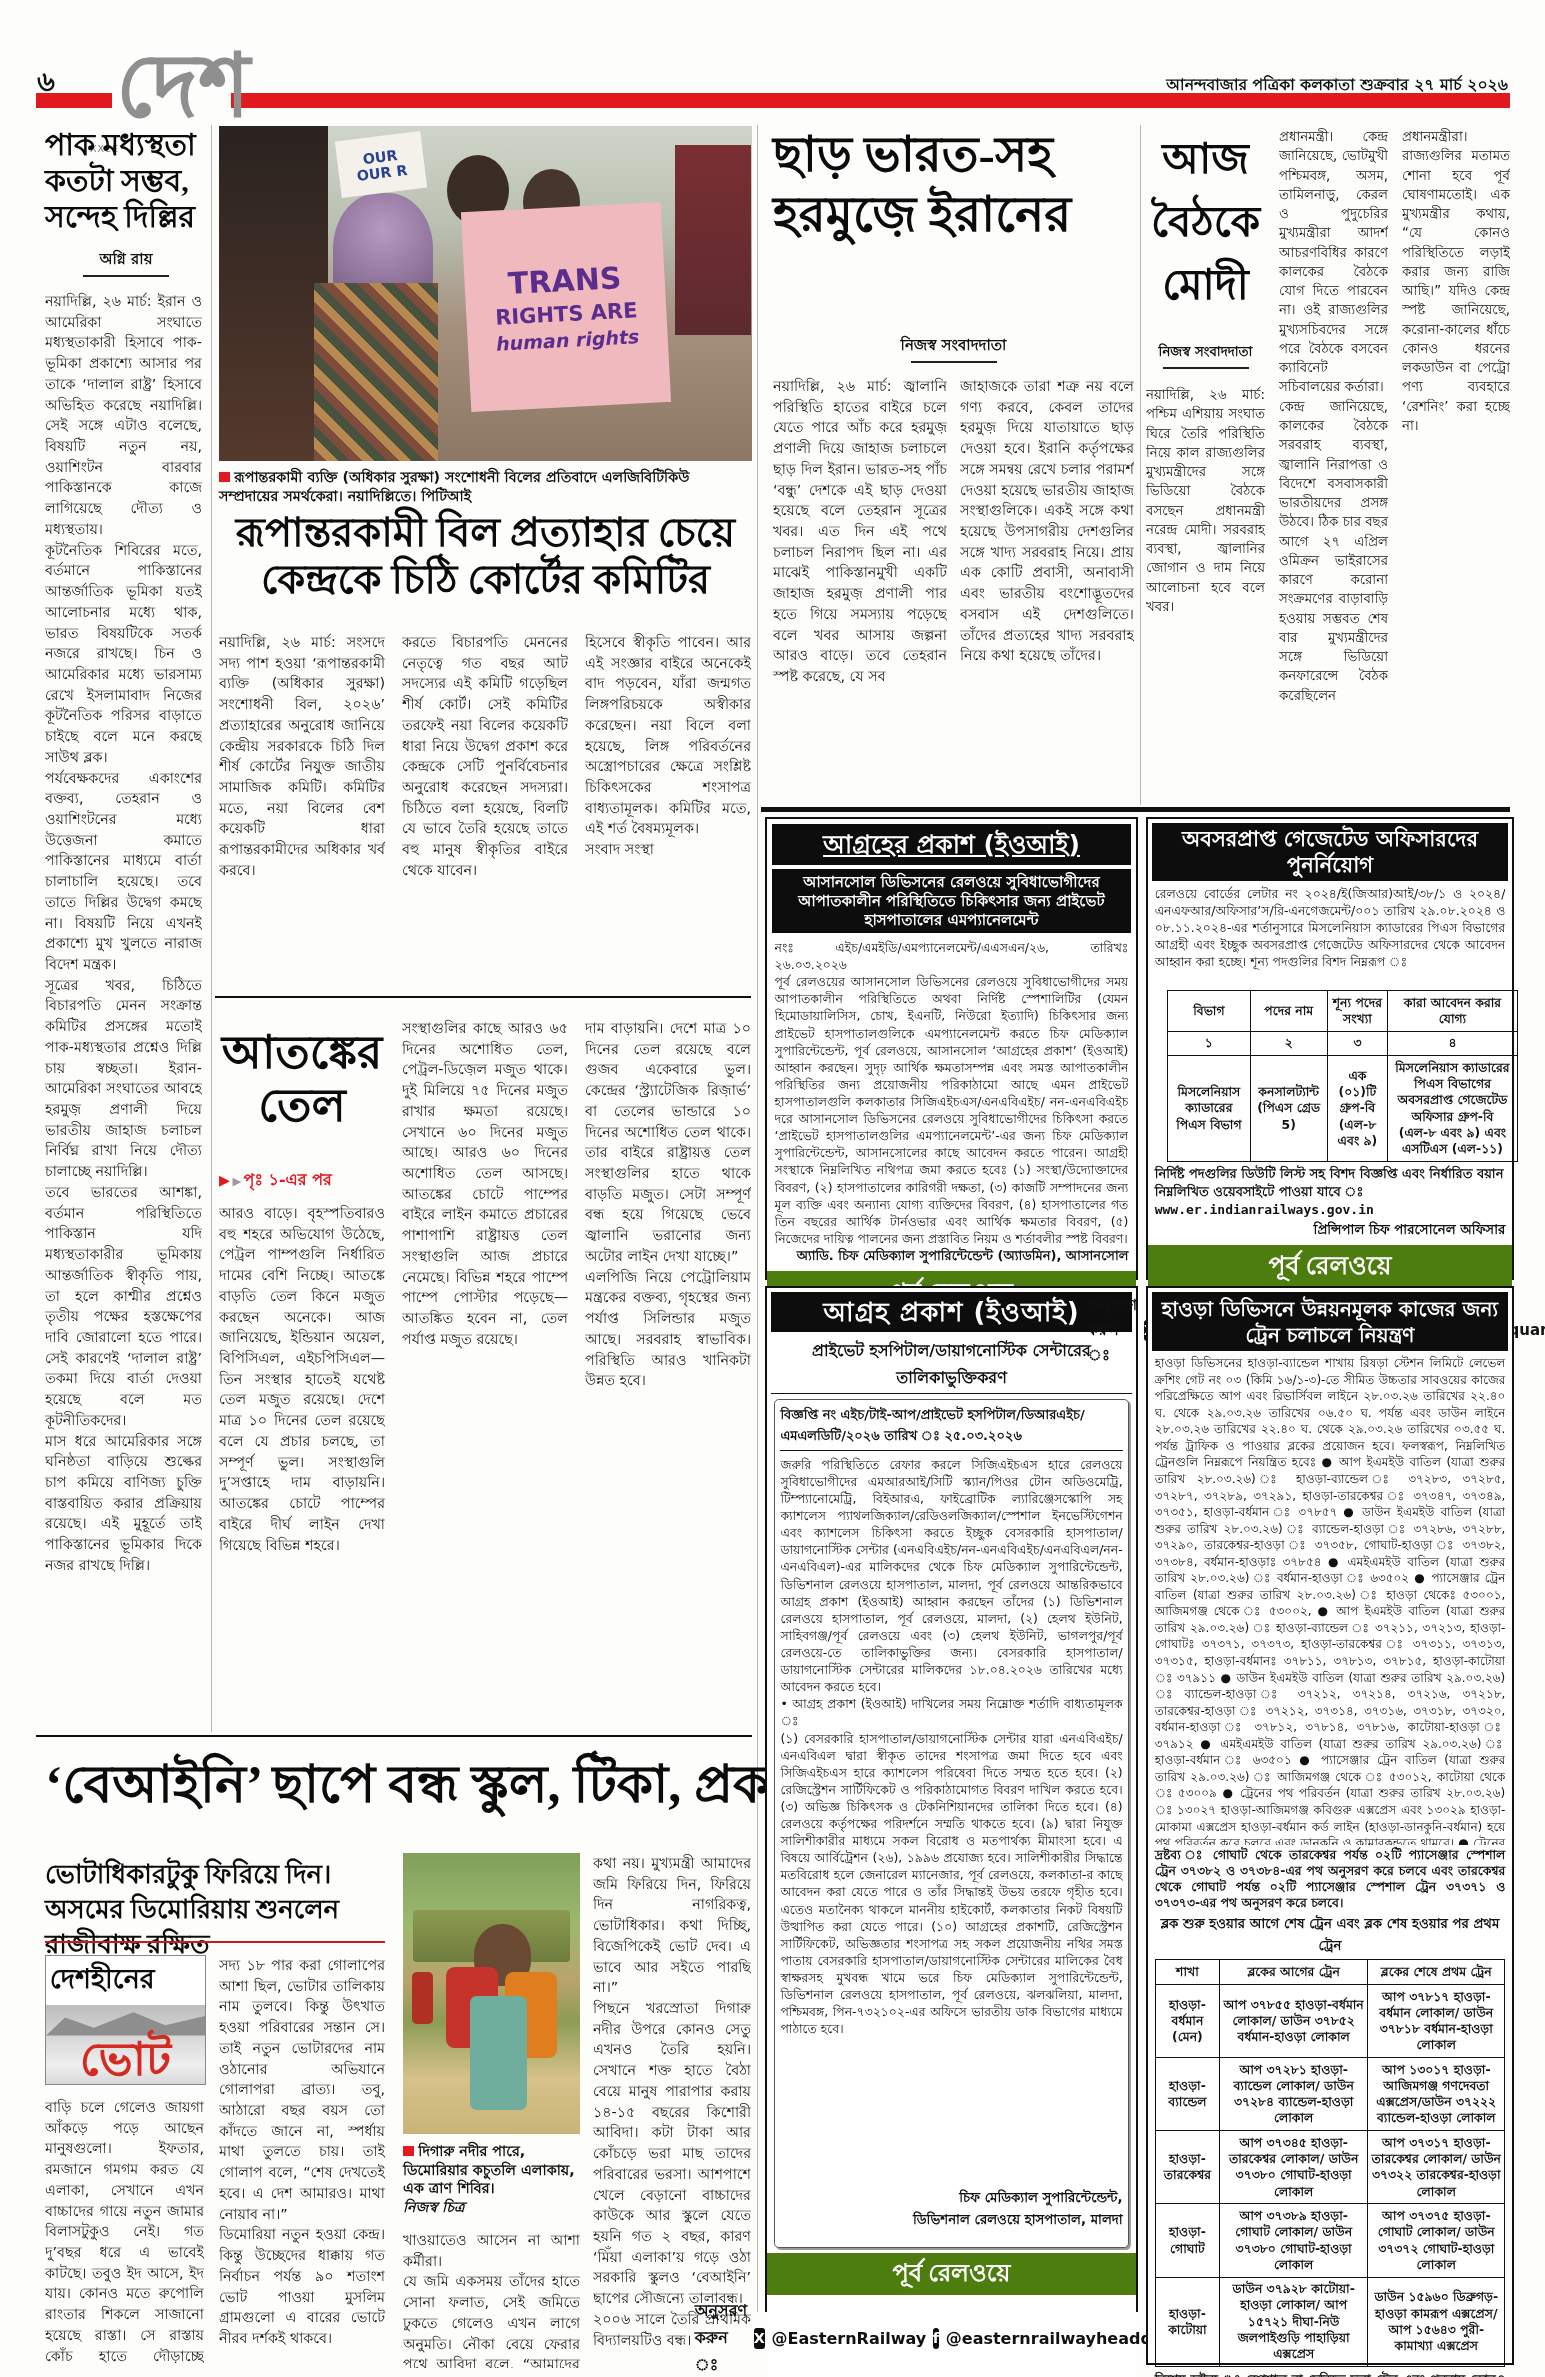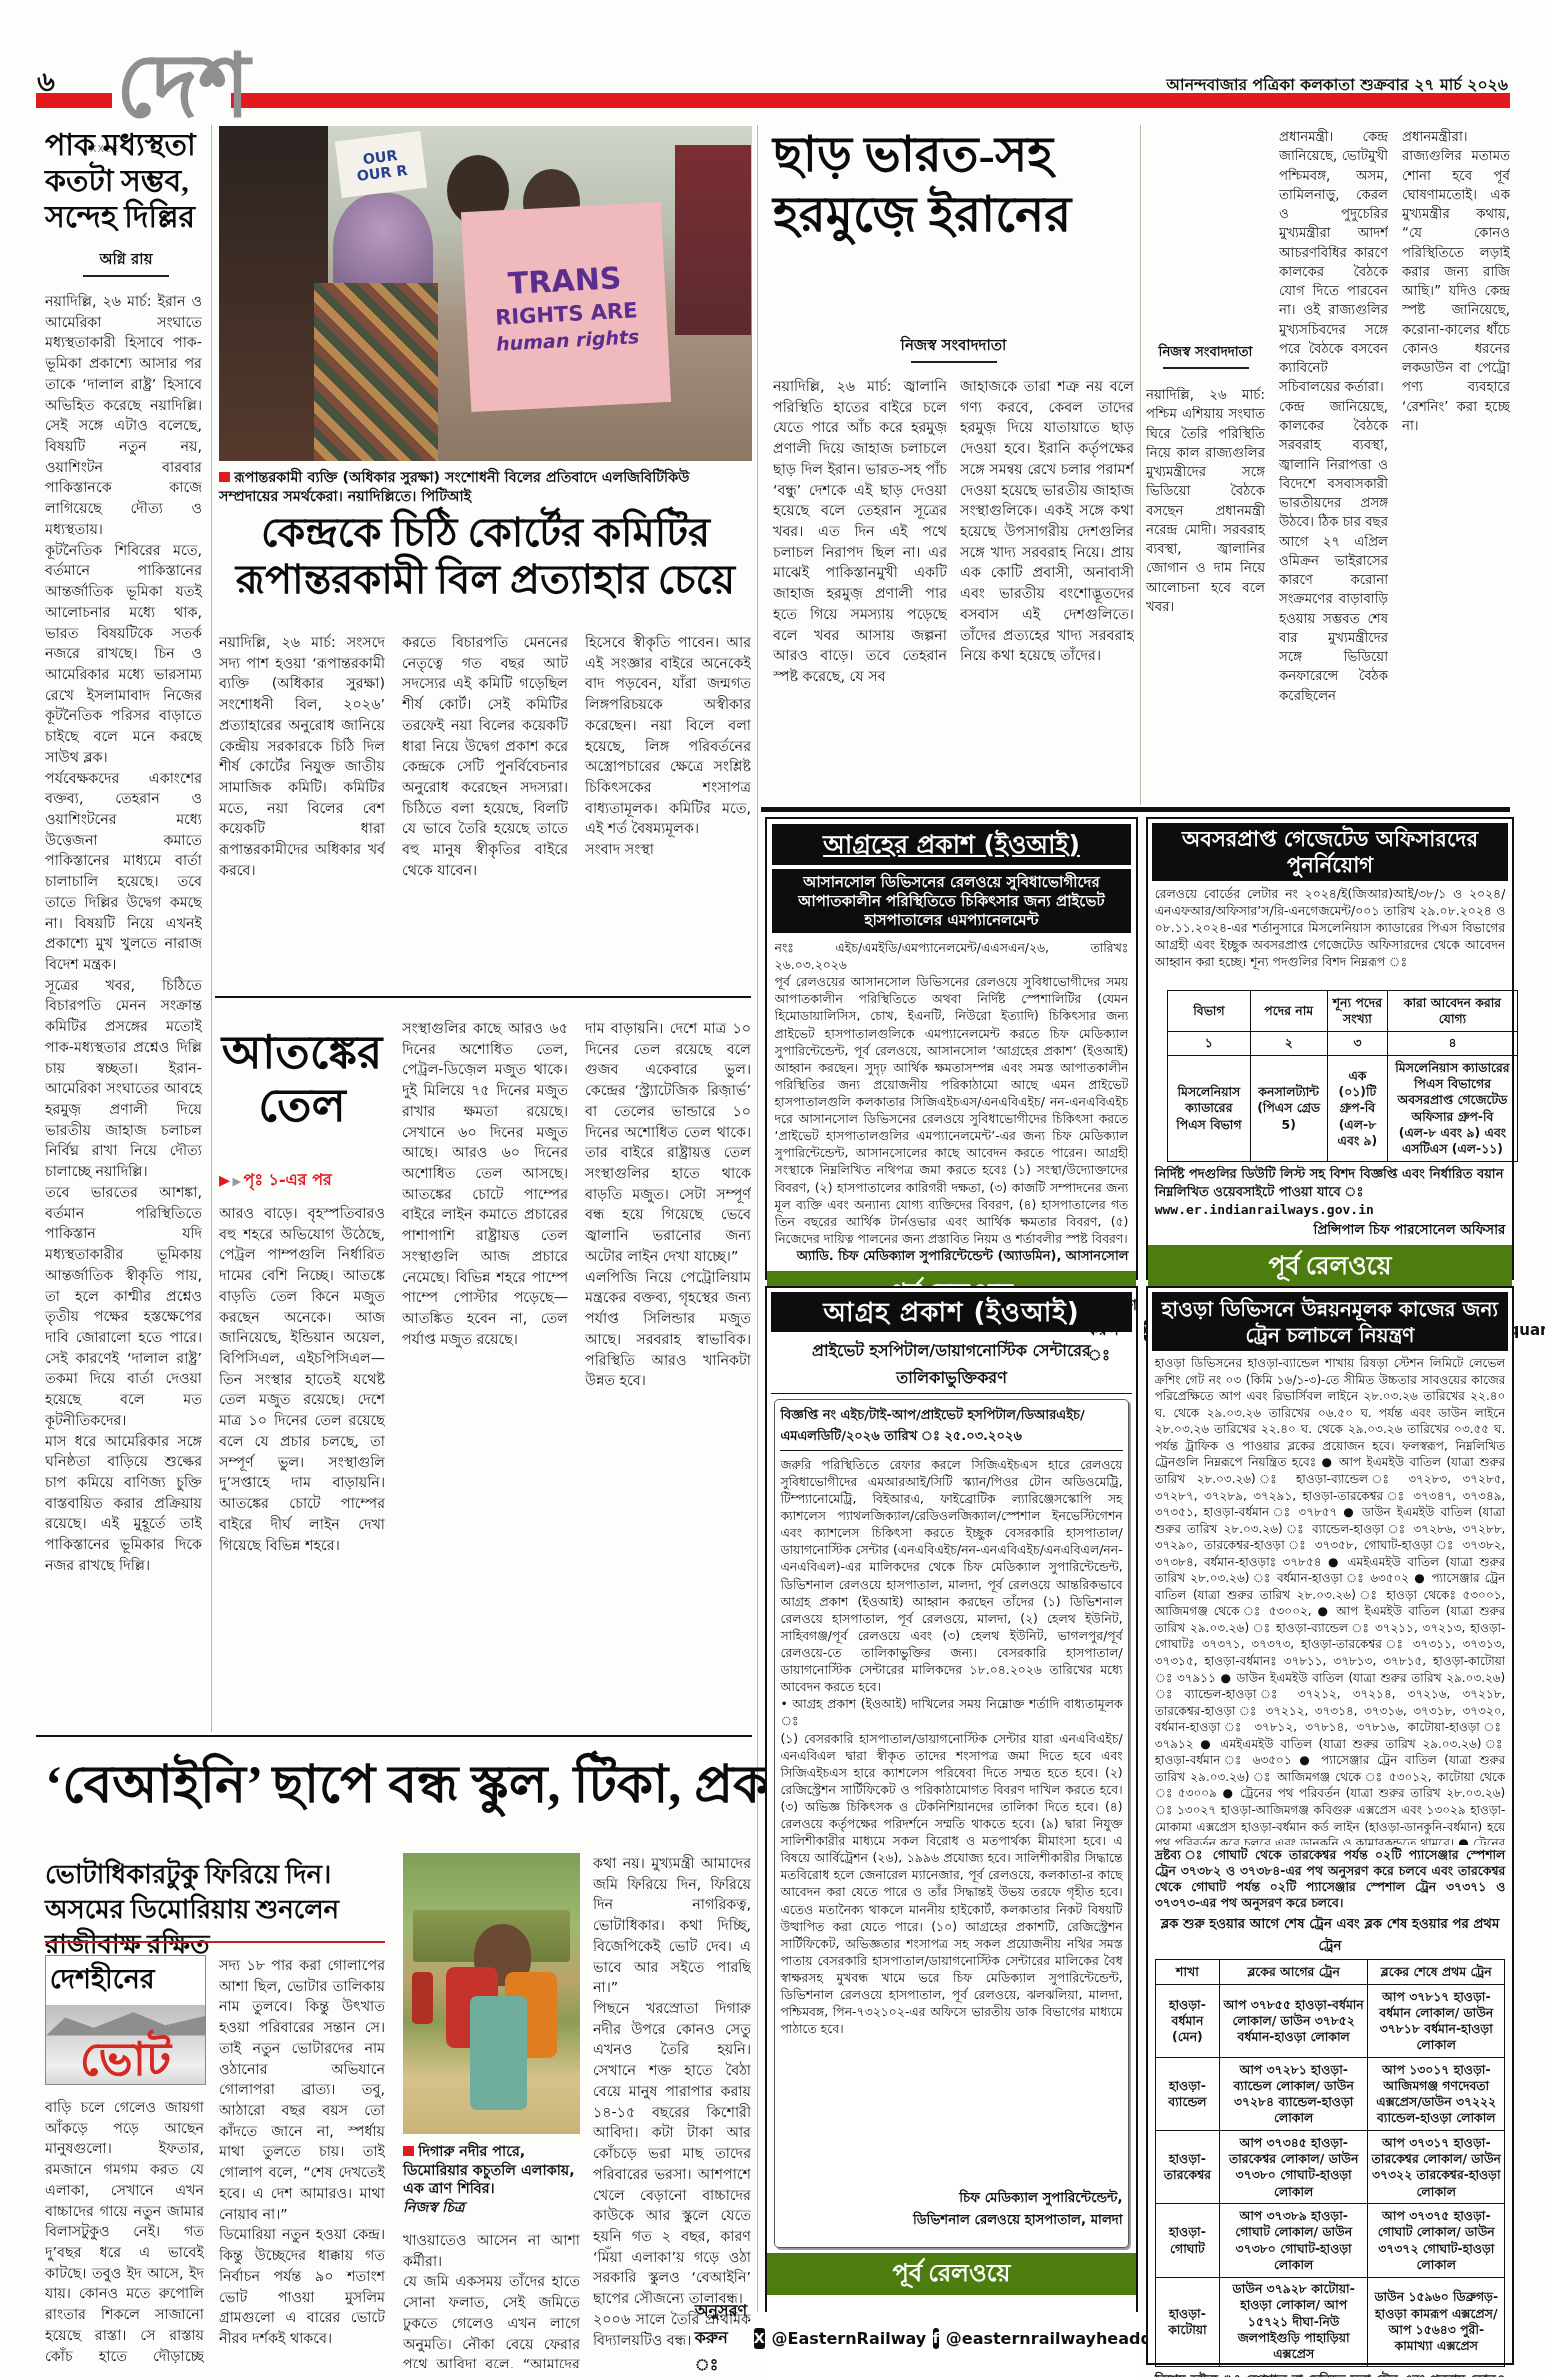--- a/index.html
+++ b/index.html
@@ -79,22 +79,22 @@
       <span style="font-size:30px;">TRANS</span>
       <span style="font-size:21px;">RIGHTS ARE</span>
       <span style="font-size:19px;font-style:italic;">human rights</span>
     </div>
   </div>
   <div class="abs caption" style="left:219px;top:468px;width:533px;">
     <span class="redsq"></span><span>রূপান্তরকামী ব্যক্তি (অধিকার সুরক্ষা) সংশোধনী বিলের প্রতিবাদে এলজিবিটিকিউ সম্প্রদায়ের সমর্থকেরা। নয়াদিল্লিতে। পিটিআই</span>
   </div>
 
   <div class="abs hl" style="left:219px;top:509px;width:533px;font-size:40px;line-height:1.18;text-align:center;">
+    <div>রূপান্তরকামী বিল প্রত্যাহার চেয়ে</div>
     <div>কেন্দ্রকে চিঠি কোর্টের কমিটির</div>
-    <div>রূপান্তরকামী বিল প্রত্যাহার চেয়ে</div>
   </div>
   <div class="abs body-col" style="left:219px;top:632px;width:166px;height:352px;">নয়াদিল্লি, ২৬ মার্চ: সংসদে সদ্য পাশ হওয়া ‘রূপান্তরকামী ব্যক্তি (অধিকার সুরক্ষা) সংশোধনী বিল, ২০২৬’ প্রত্যাহারের অনুরোধ জানিয়ে কেন্দ্রীয় সরকারকে চিঠি দিল শীর্ষ কোর্টের নিযুক্ত জাতীয় সামাজিক কমিটি। কমিটির মতে, নয়া বিলের বেশ কয়েকটি ধারা রূপান্তরকামীদের অধিকার খর্ব করবে।</div>
   <div class="abs body-col" style="left:402px;top:632px;width:166px;height:352px;">করতে বিচারপতি মেননের নেতৃত্বে গত বছর আট সদস্যের এই কমিটি গড়েছিল শীর্ষ কোর্ট। সেই কমিটির তরফেই নয়া বিলের কয়েকটি ধারা নিয়ে উদ্বেগ প্রকাশ করে কেন্দ্রকে সেটি পুনর্বিবেচনার অনুরোধ করেছেন সদস্যরা। চিঠিতে বলা হয়েছে, বিলটি যে ভাবে তৈরি হয়েছে তাতে বহু মানুষ স্বীকৃতির বাইরে থেকে যাবেন।</div>
   <div class="abs body-col" style="left:585px;top:632px;width:166px;height:352px;">হিসেবে স্বীকৃতি পাবেন। আর এই সংজ্ঞার বাইরে অনেকেই বাদ পড়বেন, যাঁরা জন্মগত লিঙ্গপরিচয়কে অস্বীকার করেছেন। নয়া বিলে বলা হয়েছে, লিঙ্গ পরিবর্তনের অস্ত্রোপচারের ক্ষেত্রে সংশ্লিষ্ট চিকিৎসকের শংসাপত্র বাধ্যতামূলক। কমিটির মতে, এই শর্ত বৈষম্যমূলক।
 সংবাদ সংস্থা</div>
 
   <div class="hrule" style="left:215px;top:996px;width:536px;"></div>
 
   <div class="abs hl" style="left:219px;top:1027px;width:166px;text-align:center;font-size:46px;line-height:1.15;">
     <div>আতঙ্কের</div>
@@ -153,20 +153,25 @@
     <div>ছাড় ভারত-সহ</div>
     <div>হরমুজ়ে ইরানের</div>
   </div>
   <div class="abs byline" style="left:773px;top:333px;width:361px;font-size:15px;">
     <span>নিজস্ব সংবাদদাতা</span>
     <div class="byline-rule"></div>
   </div>
   <div class="abs body-col" style="left:773px;top:376px;width:174px;height:423px;">নয়াদিল্লি, ২৬ মার্চ: জ্বালানি পরিস্থিতি হাতের বাইরে চলে যেতে পারে আঁচ করে হরমুজ় প্রণালী দিয়ে জাহাজ চলাচলে ছাড় দিল ইরান। ভারত-সহ পাঁচ ‘বন্ধু’ দেশকে এই ছাড় দেওয়া হয়েছে বলে তেহরান সূত্রের খবর। এত দিন এই পথে চলাচল নিরাপদ ছিল না। এর মাঝেই পাকিস্তানমুখী একটি জাহাজ হরমুজ় প্রণালী পার হতে গিয়ে সমস্যায় পড়েছে বলে খবর আসায় জল্পনা আরও বাড়ে। তবে তেহরান স্পষ্ট করেছে, যে সব</div>
   <div class="abs body-col" style="left:960px;top:376px;width:174px;height:423px;">জাহাজকে তারা শত্রু নয় বলে গণ্য করবে, কেবল তাদের হরমুজ় দিয়ে যাতায়াতে ছাড় দেওয়া হবে। ইরানি কর্তৃপক্ষের সঙ্গে সমন্বয় রেখে চলার পরামর্শ দেওয়া হয়েছে ভারতীয় জাহাজ সংস্থাগুলিকে। একই সঙ্গে কথা হয়েছে উপসাগরীয় দেশগুলির সঙ্গে খাদ্য সরবরাহ নিয়ে। প্রায় এক কোটি প্রবাসী, অনাবাসী এবং ভারতীয় বংশোদ্ভূতদের বসবাস এই দেশগুলিতে। তাঁদের প্রত্যহের খাদ্য সরবরাহ নিয়ে কথা হয়েছে তাঁদের।</div>
 
+  <div class="abs hl" style="left:1151px;top:128px;width:109px;text-align:center;font-size:42px;line-height:1.5;">
+    <div>আজ</div>
+    <div>বৈঠকে</div>
+    <div>মোদী</div>
+  </div>
   <div class="abs byline" style="left:1146px;top:342px;width:119px;font-size:13.3px;">
     <span>নিজস্ব সংবাদদাতা</span>
     <div class="byline-rule"></div>
   </div>
   <div class="abs body-col" style="left:1146px;top:385px;width:119px;height:414px;font-size:13.3px;">নয়াদিল্লি, ২৬ মার্চ: পশ্চিম এশিয়ায় সংঘাত ঘিরে তৈরি পরিস্থিতি নিয়ে কাল রাজ্যগুলির মুখ্যমন্ত্রীদের সঙ্গে ভিডিয়ো বৈঠকে বসছেন প্রধানমন্ত্রী নরেন্দ্র মোদী। সরবরাহ ব্যবস্থা, জ্বালানির জোগান ও দাম নিয়ে আলোচনা হবে বলে খবর।</div>
   <div class="abs body-col" style="left:1279px;top:127px;width:109px;height:671px;font-size:13.3px;">প্রধানমন্ত্রী। কেন্দ্র জানিয়েছে, ভোটমুখী পশ্চিমবঙ্গ, অসম, তামিলনাড়ু, কেরল ও পুদুচেরির মুখ্যমন্ত্রীরা আদর্শ আচরণবিধির কারণে কালকের বৈঠকে যোগ দিতে পারবেন না। ওই রাজ্যগুলির মুখ্যসচিবদের সঙ্গে পরে বৈঠকে বসবেন ক্যাবিনেট সচিবালয়ের কর্তারা।
 কেন্দ্র জানিয়েছে, কালকের বৈঠকে সরবরাহ ব্যবস্থা, জ্বালানি নিরাপত্তা ও বিদেশে বসবাসকারী ভারতীয়দের প্রসঙ্গ উঠবে। ঠিক চার বছর আগে ২৭ এপ্রিল ওমিক্রন ভাইরাসের কারণে করোনা সংক্রমণের বাড়াবাড়ি হওয়ায় সম্ভবত শেষ বার মুখ্যমন্ত্রীদের সঙ্গে ভিডিয়ো কনফারেন্সে বৈঠক করেছিলেন</div>
   <div class="abs body-col" style="left:1402px;top:127px;width:108px;height:671px;font-size:13.3px;">প্রধানমন্ত্রীরা। রাজ্যগুলির মতামত শোনা হবে পূর্ব ঘোষণামতোই। এক মুখ্যমন্ত্রীর কথায়, “যে কোনও পরিস্থিতিতে লড়াই করার জন্য রাজি আছি।” যদিও কেন্দ্র স্পষ্ট জানিয়েছে, করোনা-কালের ধাঁচে কোনও ধরনের লকডাউন বা পেট্রো পণ্য ব্যবহারে ‘রেশনিং’ করা হচ্ছে না।</div>
 
   <div class="abs" style="left:761px;top:807px;width:749px;height:4.8px;background:#111;"></div>

